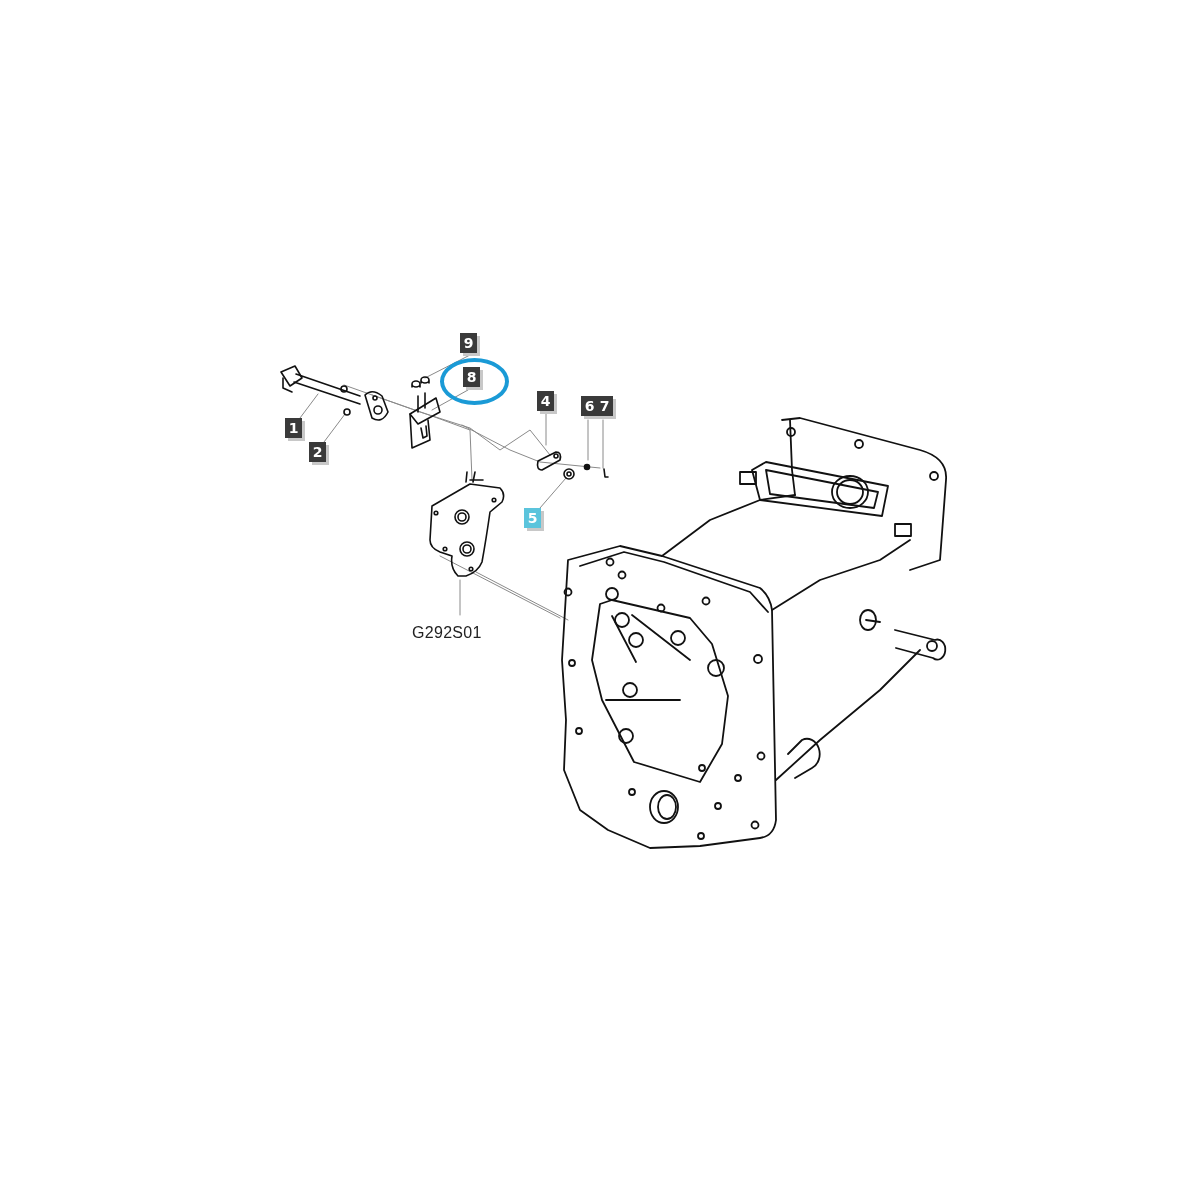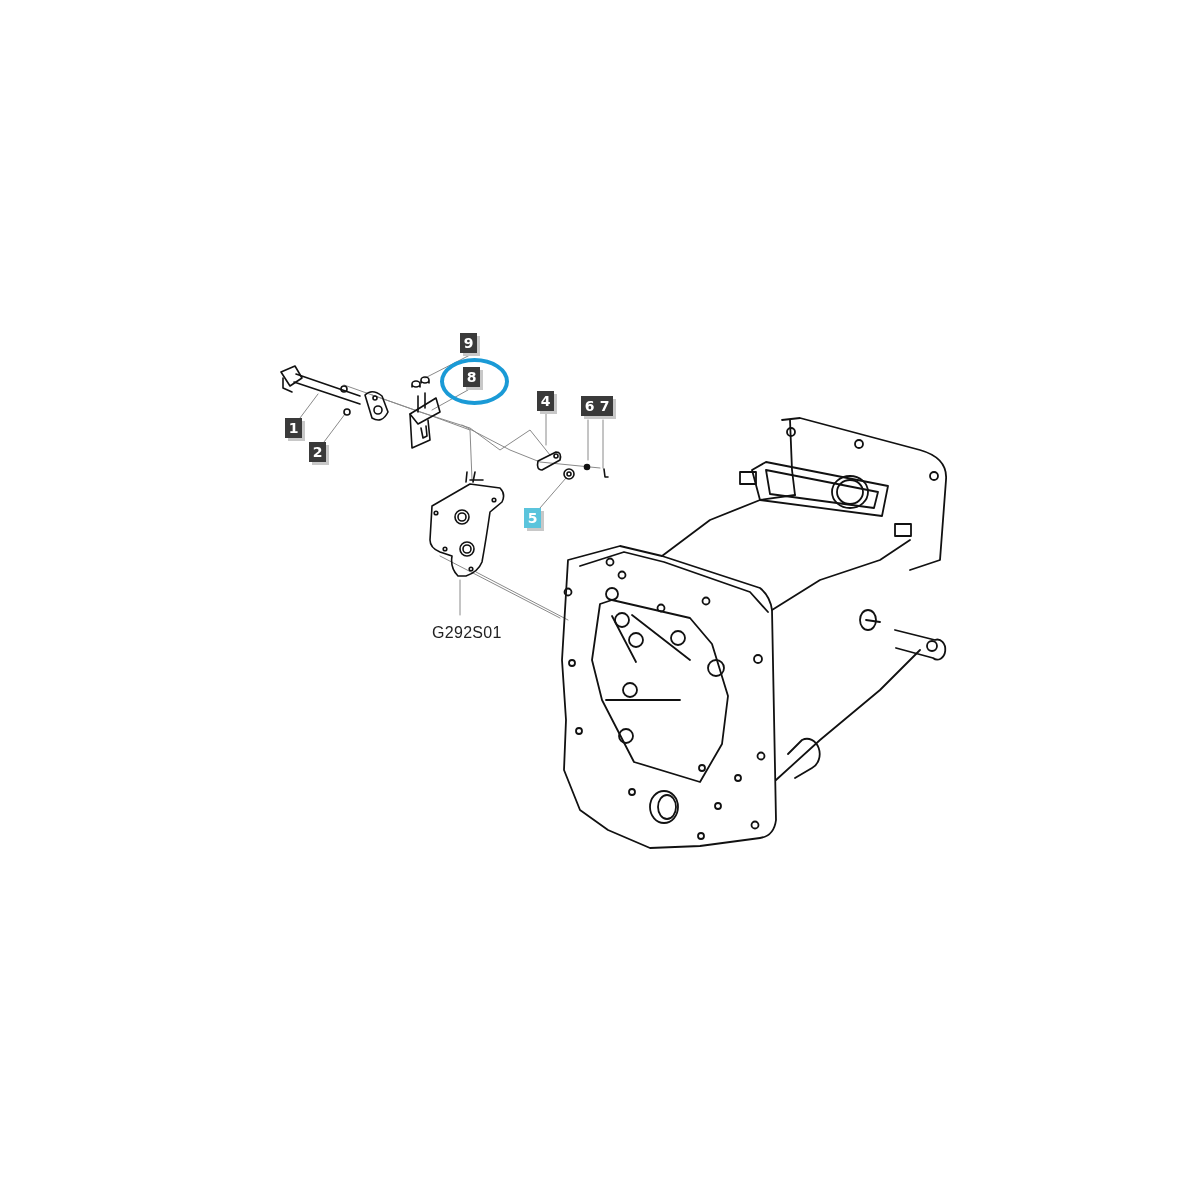--- a/index.html
+++ b/index.html
@@ -171,13 +171,13 @@
 <div class="callout dark" style="left:309px;top:442px;">2</div>
 <div class="callout dark" style="left:537px;top:391px;">4</div>
 <div class="callout hl" style="left:524px;top:508px;">5</div>
 <div class="callout dark" style="left:581px;top:396px;">6</div>
 <div class="callout dark" style="left:596px;top:396px;">7</div>
 <div class="callout dark" style="left:463px;top:367px;">8</div>
 <div class="callout dark" style="left:460px;top:333px;">9</div>
 
 <div class="highlight-ring" style="left:440px;top:358px;width:69px;height:47px;"></div>
 
-<div class="ref-label" style="left:432px;top:624px;">G292S01</div>
+<div class="ref-label" style="left:412px;top:624px;">G292S01</div>
 
 </body></html>

